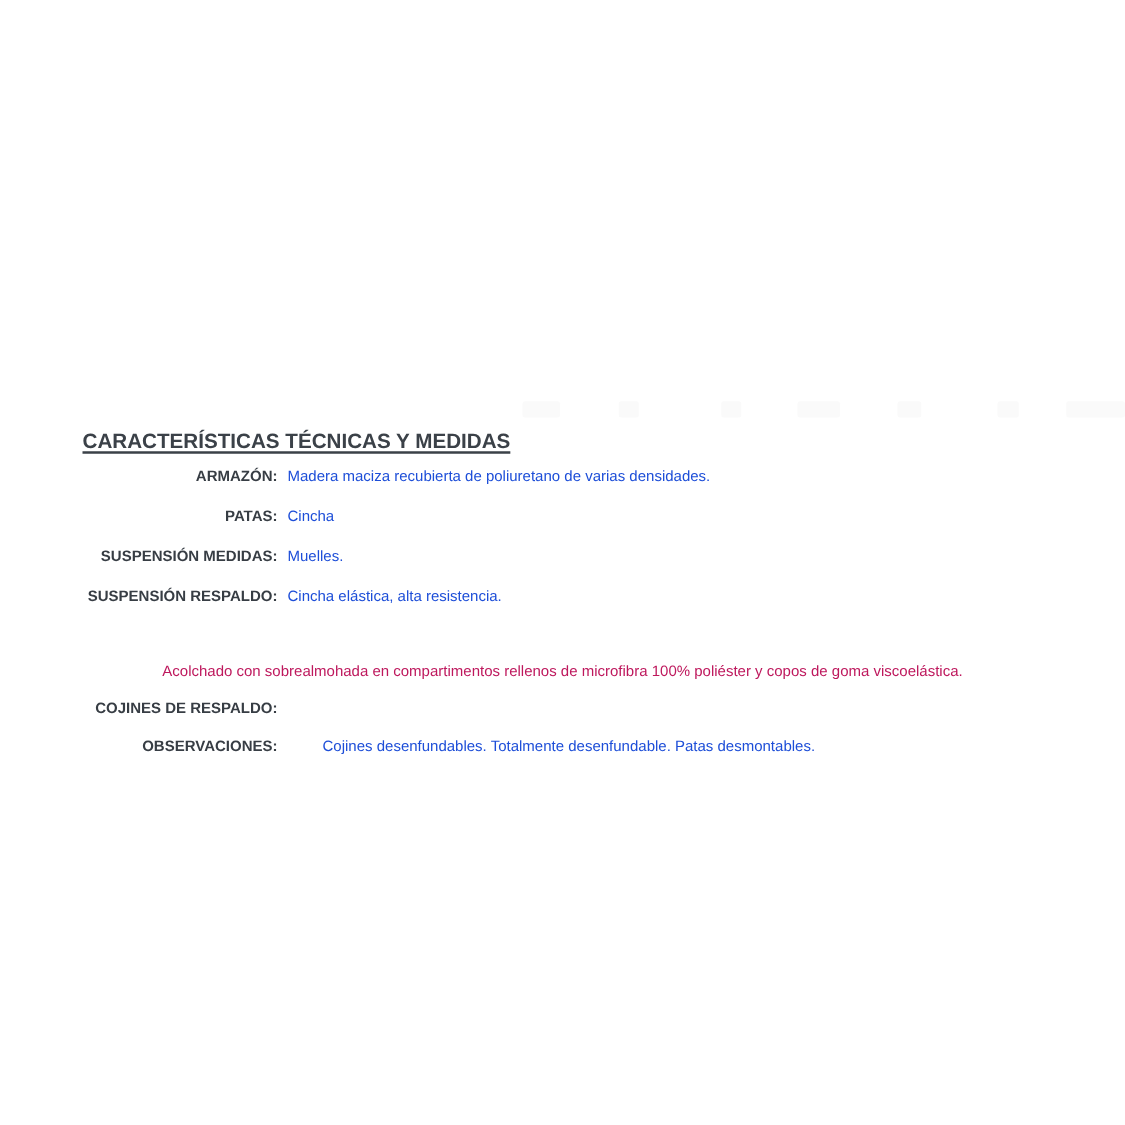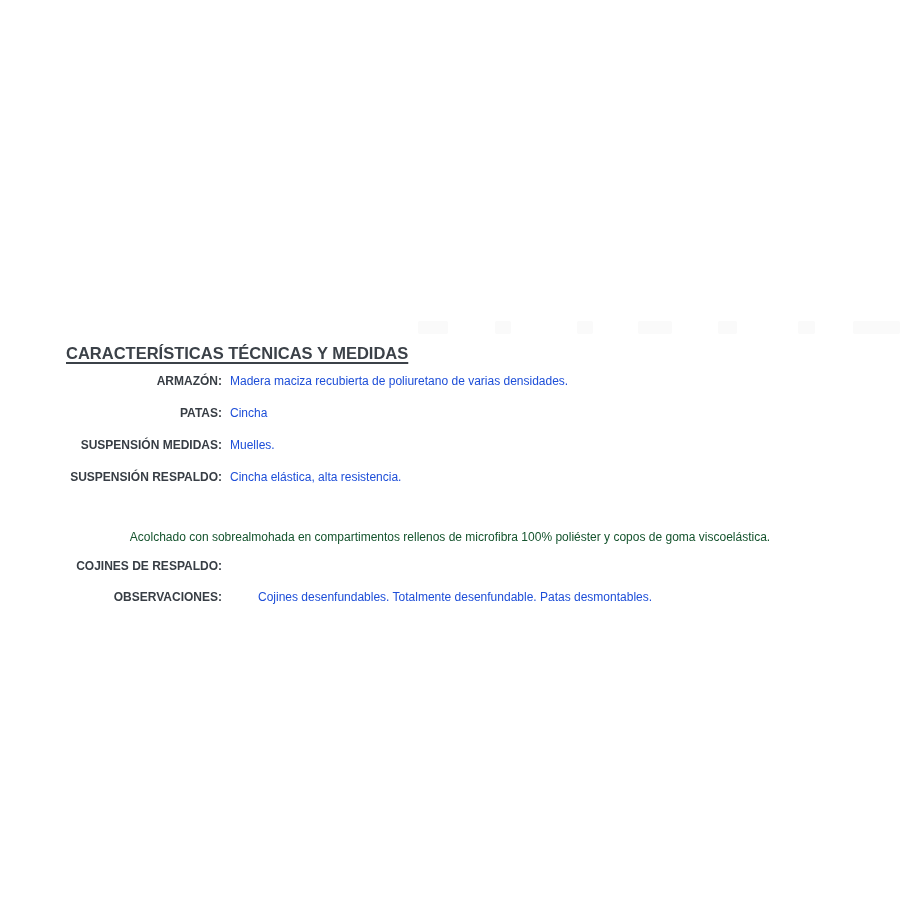--- a/index.html
+++ b/index.html
@@ -58,21 +58,21 @@
   .row.narrow .label {
     width: 195px;
   }
   .row .value {
     padding-left: 8px;
     color: #1d4ed8;
   }
   .row.note-row {
     display: block;
     text-align: center;
-    color: #14532d;
+    color: #be185d;
   }
 </style>
 </head>
 <body>
 
 <div id="page">
 
   <div class="artifact" style="left:418px;width:30px;"></div>
   <div class="artifact" style="left:495px;width:16px;"></div>
   <div class="artifact" style="left:577px;width:16px;"></div>

